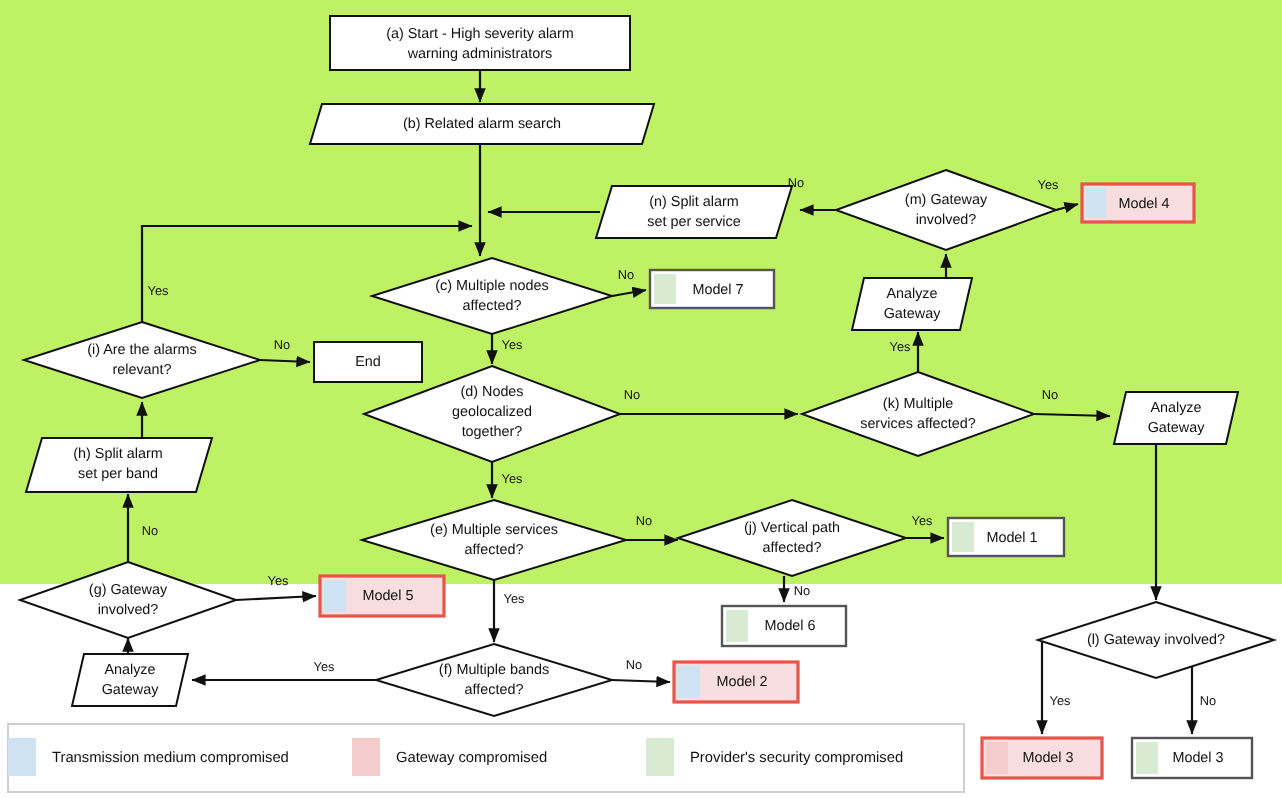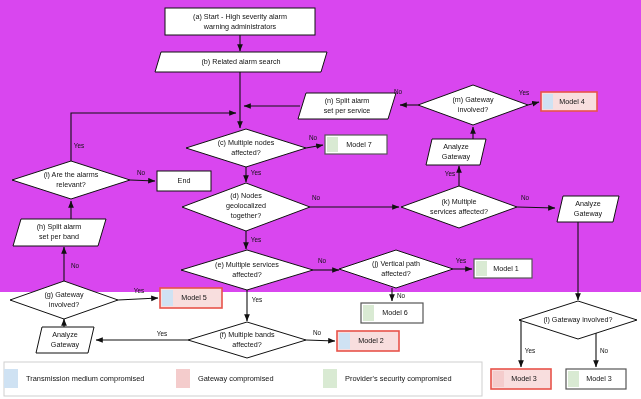--- a/index.html
+++ b/index.html
@@ -1,17 +1,17 @@
 <!DOCTYPE html>
 <html><head>
 <meta charset="utf-8">
 <style>
   html,body{margin:0;padding:0;background:#ffffff;}
   body{width:641px;height:399px;overflow:hidden;font-family:"Liberation Sans",sans-serif;}
-  #root{position:relative;width:641px;height:292px;background:#d946ef;}
+  #root{position:relative;width:641px;height:292px;background:#bef264;}
   svg#flow{position:absolute;left:0;top:0;width:641px;height:399px;}
   .nodetext{font-family:"Liberation Sans",sans-serif;font-size:7.2px;fill:#111;text-anchor:middle;dominant-baseline:middle;}
   .edgelabel{font-family:"Liberation Sans",sans-serif;font-size:6.4px;fill:#111;text-anchor:middle;dominant-baseline:middle;}
   .legendtext{font-family:"Liberation Sans",sans-serif;font-size:7.4px;fill:#111;dominant-baseline:middle;}
   .shape{fill:#ffffff;stroke:#111111;stroke-width:1;}
   .edge{stroke:#111111;stroke-width:1.1;fill:none;}
 </style>
 </head>
 <body>
 

